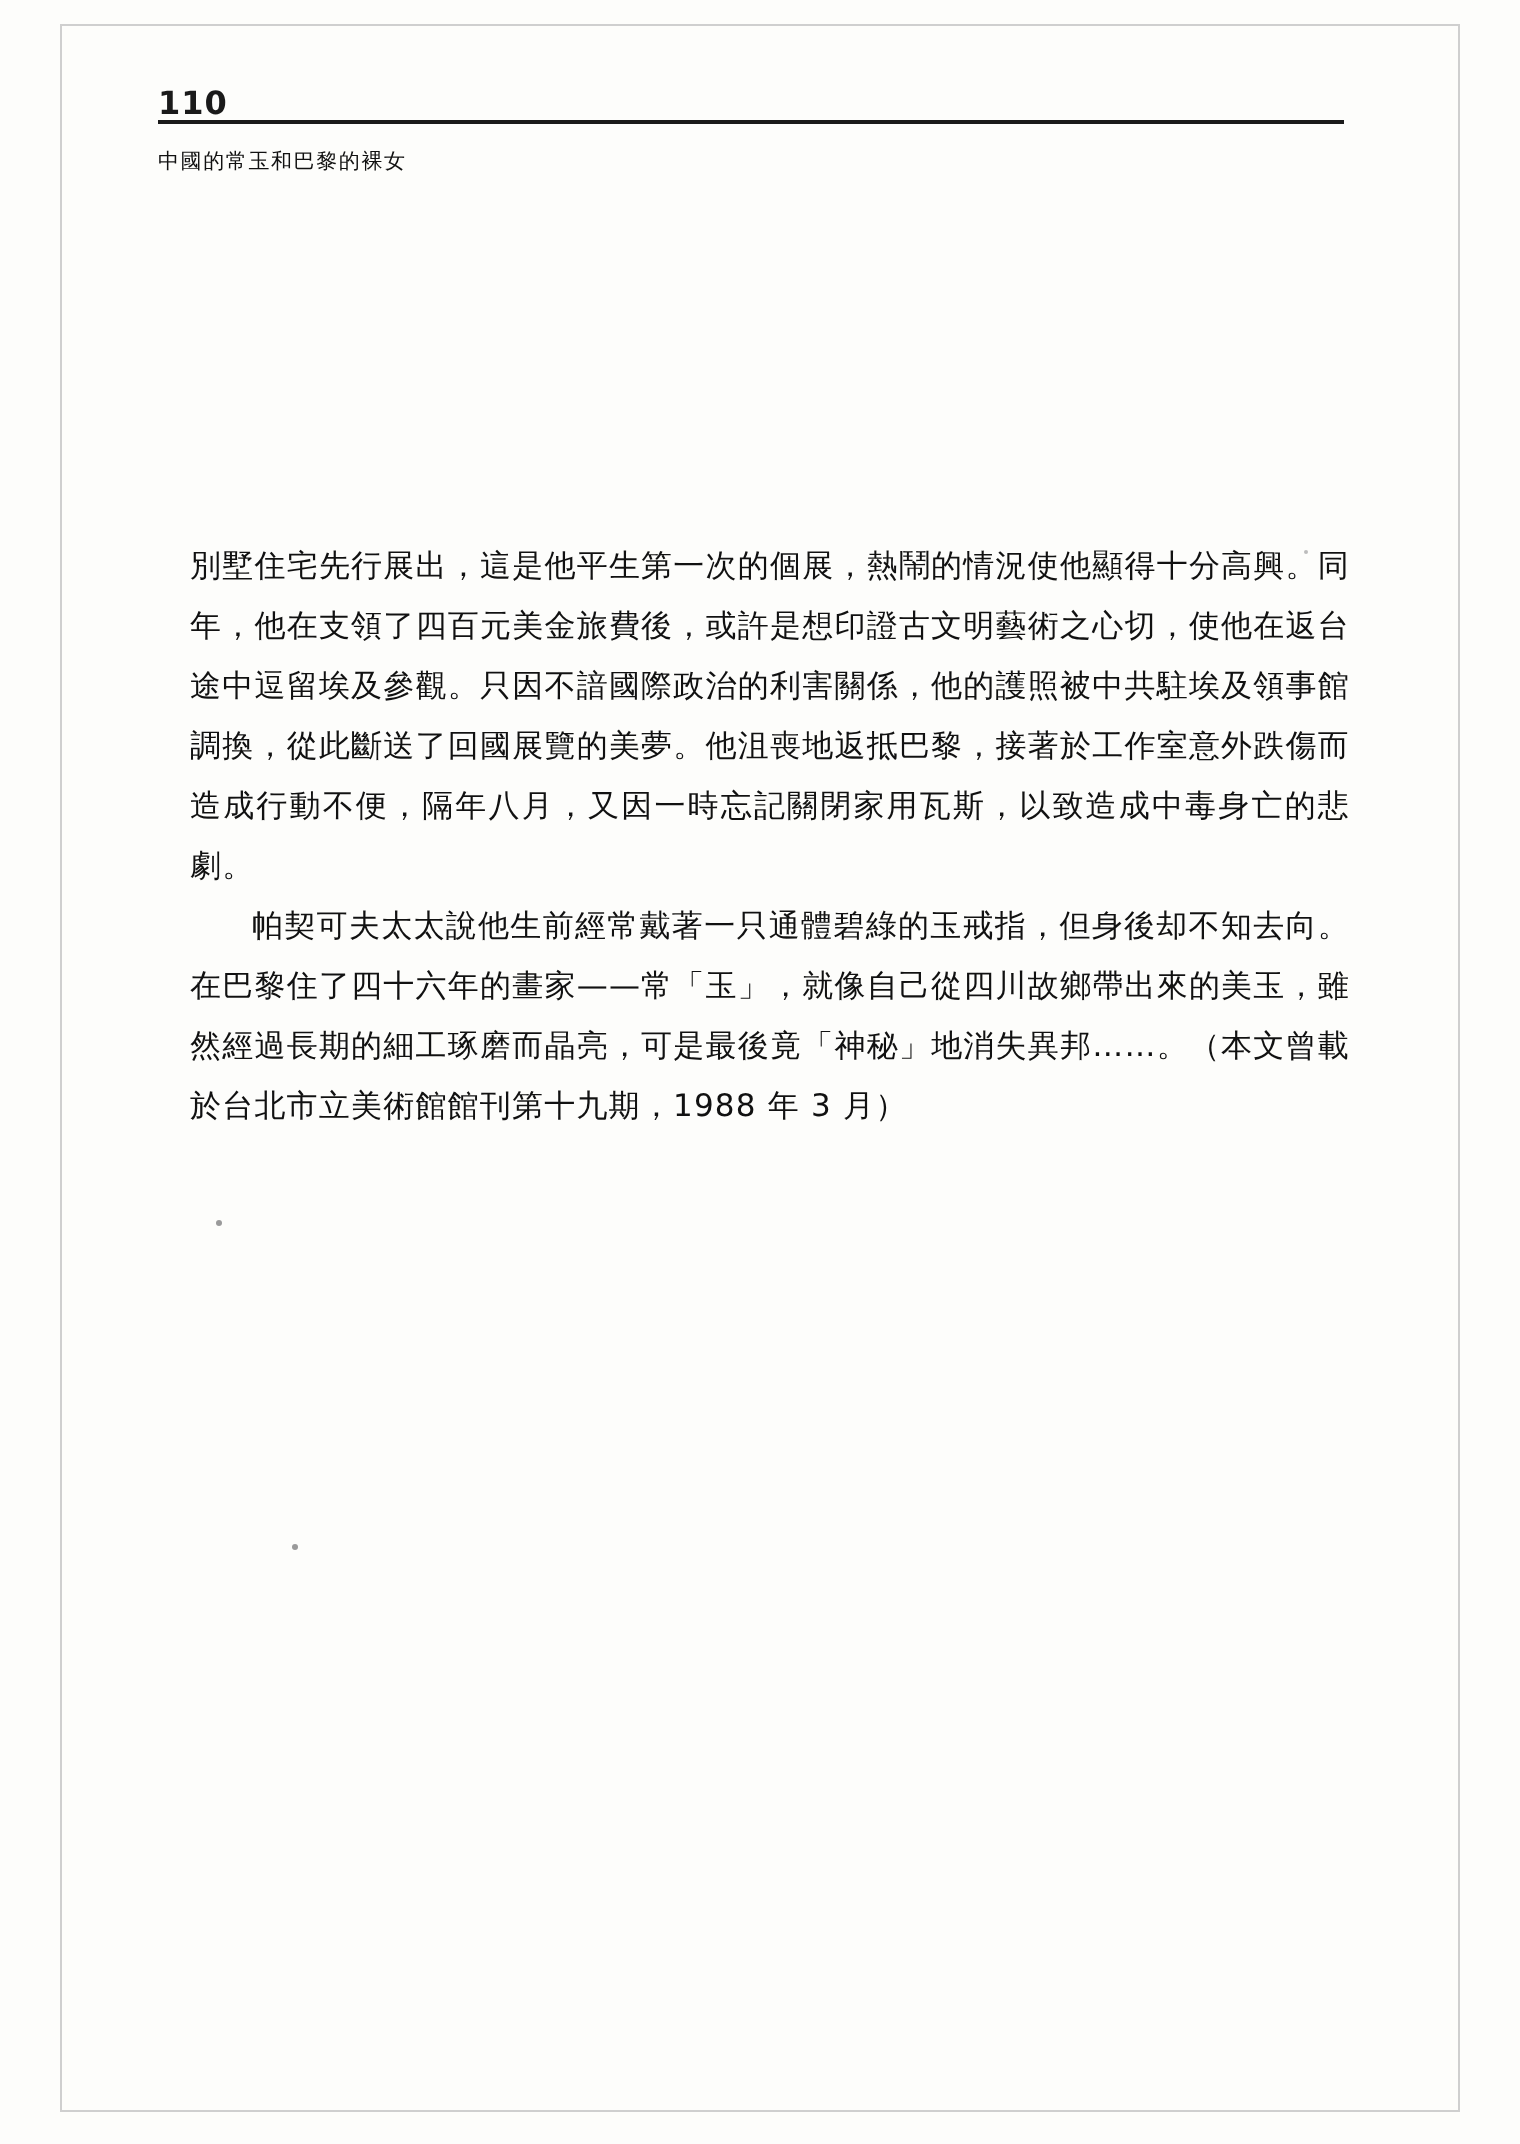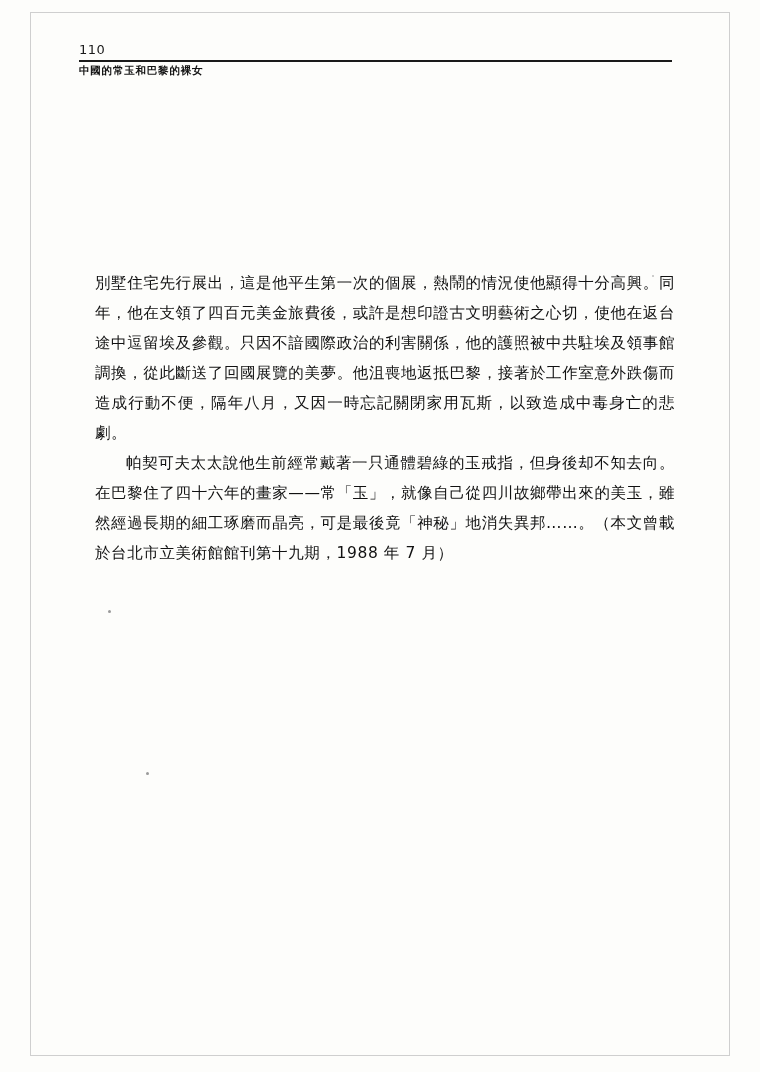--- a/index.html
+++ b/index.html
@@ -25,40 +25,41 @@
     width: 700px;
     height: 1044px;
     border: 1px solid #cfcfcf;
     box-sizing: border-box;
     pointer-events: none;
   }
   .page-number {
     position: absolute;
     left: 79px;
     top: 42px;
-    font-size: 13px;
+    font-size: 16px;
     color: #1a1a1a;
     letter-spacing: 0.5px;
+    font-weight: bold;
   }
   .header-rule {
     position: absolute;
     left: 79px;
     top: 60px;
     width: 593px;
     height: 2px;
     background: #1a1a1a;
   }
   .running-head {
     position: absolute;
     left: 79px;
-    top: 64px;
+    top: 74px;
     font-size: 10.5px;
     color: #111111;
     letter-spacing: 0.8px;
-    font-weight: 700;
+    font-weight: 400;
   }
   .body-text {
     position: absolute;
     left: 79px;
     top: 268px;
     width: 596px;
     font-size: 15.5px;
     line-height: 30px;
     color: #111111;
     text-align: justify;
@@ -87,20 +88,20 @@
   <div class="page-border"></div>
 
   <div class="page-number">110</div>
 
   <div class="header-rule"></div>
 
   <div class="running-head">中國的常玉和巴黎的裸女</div>
 
   <div class="body-text">
     <p class="para">別墅住宅先行展出，這是他平生第一次的個展，熱鬧的情況使他顯得十分高興。同年，他在支領了四百元美金旅費後，或許是想印證古文明藝術之心切，使他在返台途中逗留埃及參觀。只因不諳國際政治的利害關係，他的護照被中共駐埃及領事館調換，從此斷送了回國展覽的美夢。他沮喪地返抵巴黎，接著於工作室意外跌傷而造成行動不便，隔年八月，又因一時忘記關閉家用瓦斯，以致造成中毒身亡的悲劇。</p>
-    <p class="para indent">帕契可夫太太說他生前經常戴著一只通體碧綠的玉戒指，但身後却不知去向。在巴黎住了四十六年的畫家——常「玉」，就像自己從四川故鄉帶出來的美玉，雖然經過長期的細工琢磨而晶亮，可是最後竟「神秘」地消失異邦……。（本文曾載於台北市立美術館館刊第十九期，1988 年 7 月）</p>
+    <p class="para indent">帕契可夫太太說他生前經常戴著一只通體碧綠的玉戒指，但身後却不知去向。在巴黎住了四十六年的畫家——常「玉」，就像自己從四川故鄉帶出來的美玉，雖然經過長期的細工琢磨而晶亮，可是最後竟「神秘」地消失異邦……。（本文曾載於台北市立美術館館刊第十九期，1988 年 3 月）</p>
   </div>
 
   <span class="speck speck-a"></span>
   <span class="speck speck-b"></span>
   <span class="speck speck-c"></span>
 
 </div>
 
 </body></html>

